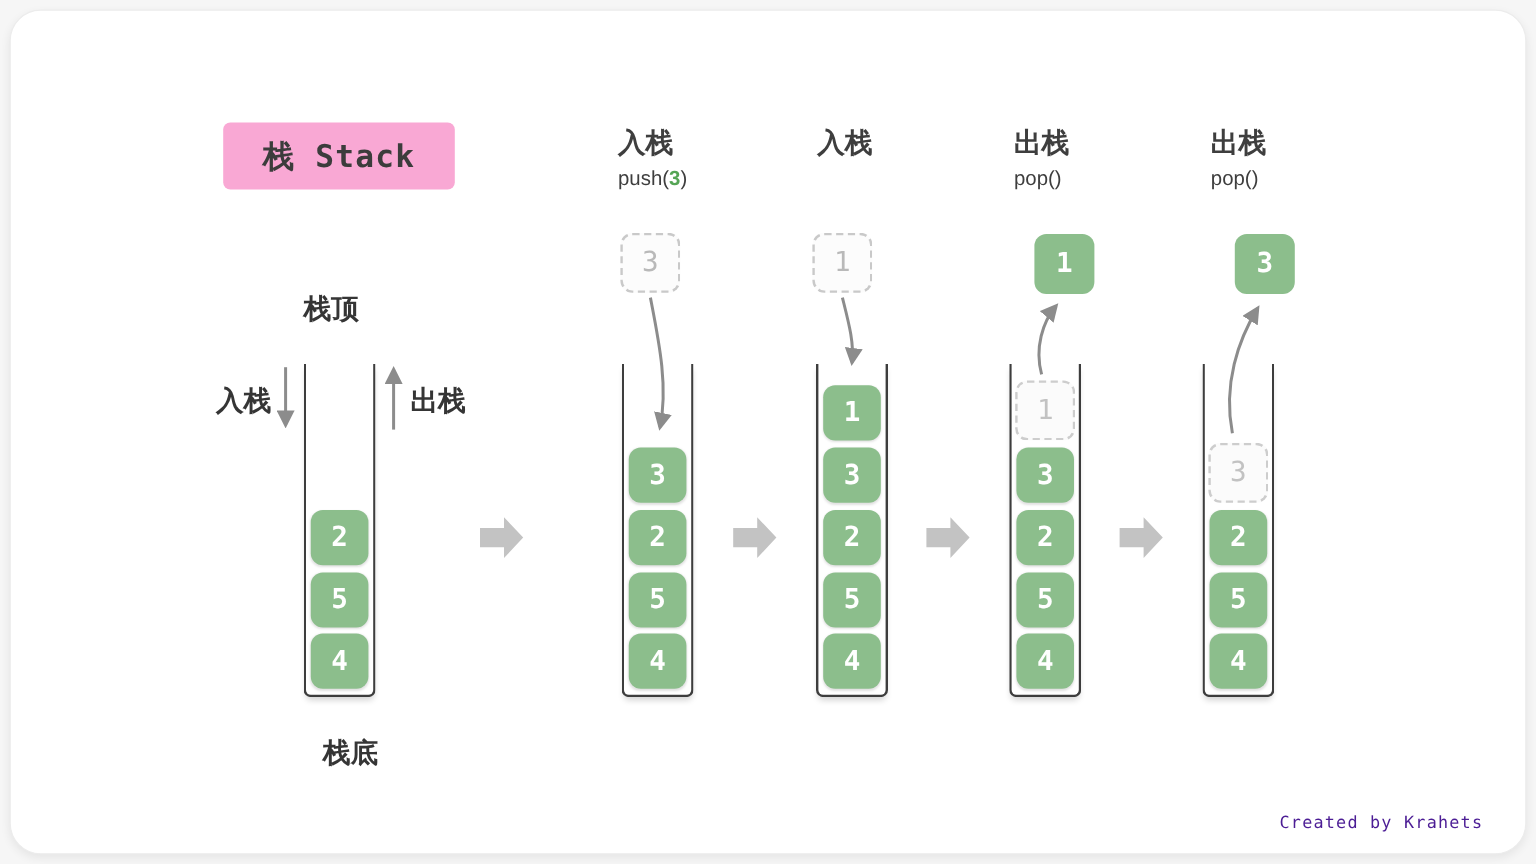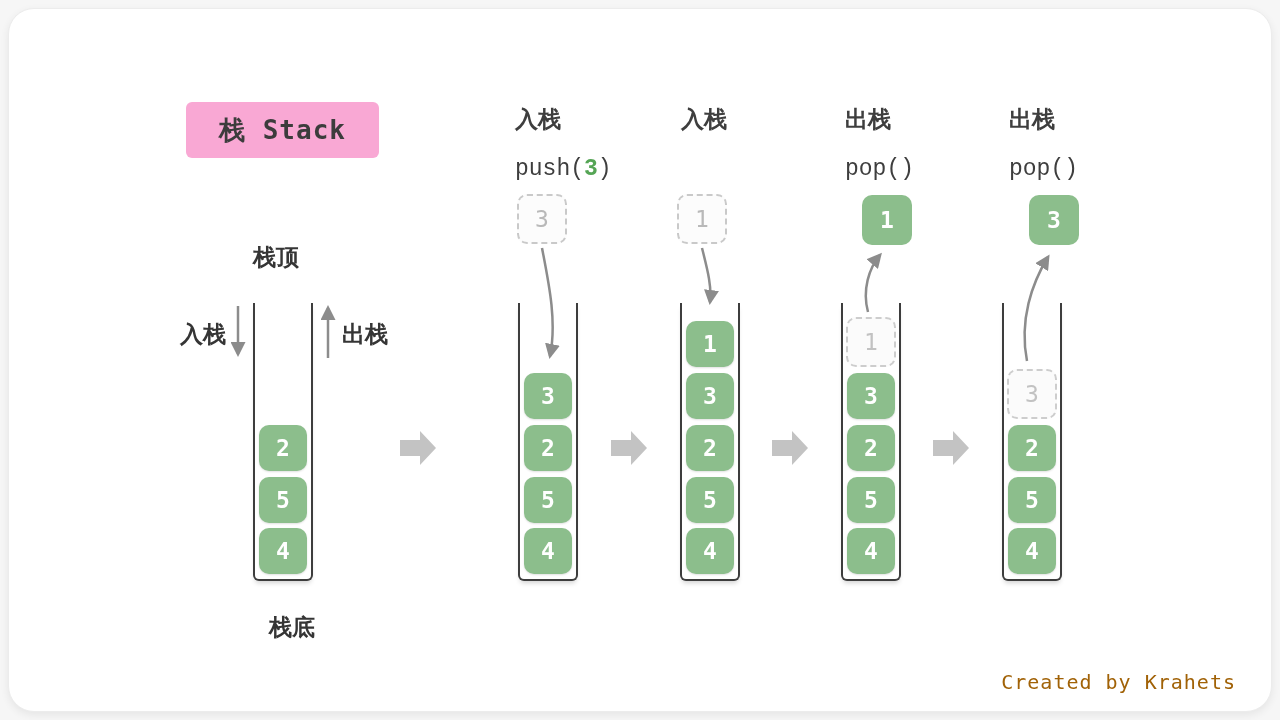--- a/index.html
+++ b/index.html
@@ -10,22 +10,22 @@
             box-shadow:0 3px 8px rgba(0,0,0,0.07); }
   .layer { position:absolute; left:0; top:0; width:1280px; height:720px; }
 
   .title-badge { position:absolute; left:186px; top:102px; width:193px; height:56px;
             background:#f9a8d4; border-radius:6px; display:flex; align-items:center;
             justify-content:center; font-family:"DejaVu Sans Mono", monospace;
             font-size:26px; font-weight:600; color:#3C3C3C; letter-spacing:1px; }
 
   .step-header { position:absolute; top:104px; width:160px; }
   .step-action { font-size:23px; font-weight:600; color:#3E3E3E; }
-  .step-code   { margin-top:21px; font-family:Liberation Mono, monospace;
-                 font-size:23px; font-weight:500; color:#3E3E3E; }
+  .step-code   { margin-top:4px; font-family:Liberation Sans, sans-serif;
+                 font-size:17px; font-weight:500; color:#3E3E3E; }
   .step-code .arg { color:#55A555; font-weight:700; }
 
   .float-box { position:absolute; width:50px; height:50px; border-radius:10px;
                display:flex; align-items:center; justify-content:center;
                font-family:"DejaVu Sans Mono", monospace; font-size:23px; }
   .float-box.dashed { box-sizing:border-box; border:2px dashed #C9C9C9;
                background:#FCFCFC; color:#B9B9B9; }
   .float-box.solid  { background:#8CBE8C; color:#ffffff; font-weight:700; }
 
   .stack { position:absolute; top:303px; width:56px; height:276px;
@@ -38,22 +38,22 @@
           font-size:23px; font-weight:700; box-shadow:0 1px 2px rgba(0,0,0,0.12); }
   .ghost { position:absolute; left:3px; width:50px; height:50px; box-sizing:border-box;
            border:2px dashed #CDCDCD; background:#FBFBFB; border-radius:10px;
            display:flex; align-items:center; justify-content:center;
            color:#C2C2C2; font-family:"DejaVu Sans Mono", monospace; font-size:23px; }
 
   .side-label { position:absolute; font-size:23px; font-weight:700; color:#353535; }
   .centered-60 { width:60px; text-align:left; }
 
   .watermark { position:absolute; right:44px; bottom:26px;
-               font-family:"DejaVu Sans Mono", monospace; font-size:20px;
-               letter-spacing:1px; color:#a16207; }
+               font-family:"DejaVu Sans Mono", monospace; font-size:14px;
+               letter-spacing:1px; color:#4c1d95; }
   svg.overlay { position:absolute; left:0; top:0; pointer-events:none; }
 </style>
 </head>
 <body>
 
 <div class="canvas"></div>
 
 <div class="layer">
 
   <div class="title-badge">栈 Stack</div>

